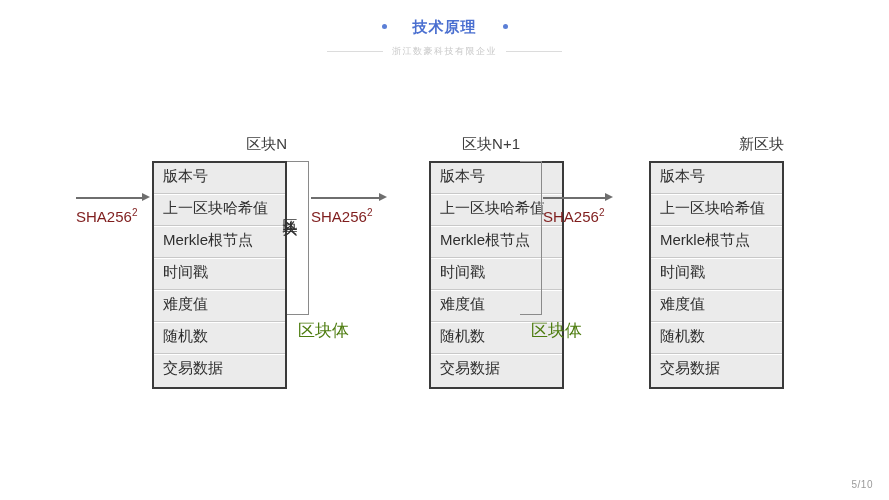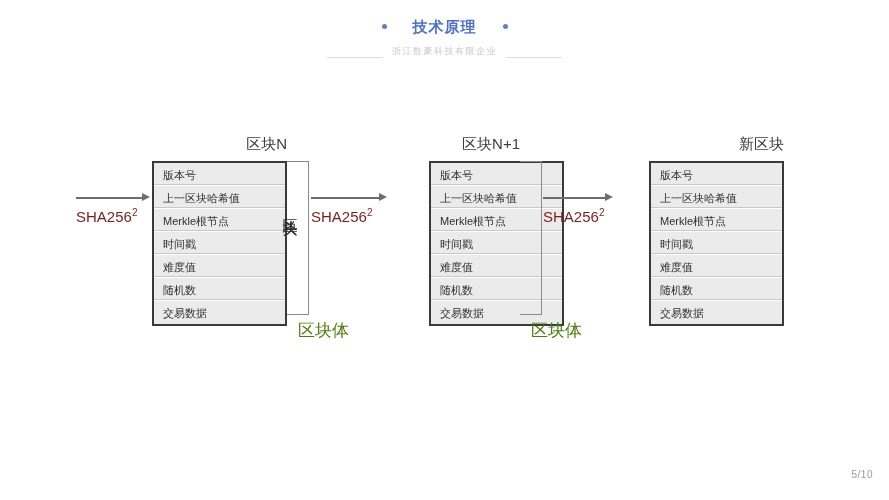--- a/index.html
+++ b/index.html
@@ -15,42 +15,42 @@
   
   .header{position:absolute;left:0;top:16px;width:889px;text-align:center;}
   .title-row{display:flex;align-items:center;justify-content:center;gap:26px;height:22px;}
   .title{
     color:#4a6fd0;font-size:15px;font-weight:bold;letter-spacing:1px;
     font-family:"Liberation Sans","DejaVu Sans",sans-serif;
   }
   .dot{width:5px;height:5px;border-radius:50%;background:#5b7fd6;display:block;}
   .dot.left{margin-bottom:2px;}
   .dot.right{margin-bottom:2px;}
-  .sub-row{display:flex;align-items:flex-end;justify-content:center;gap:9px;margin-top:7px;}
+  .sub-row{display:flex;align-items:center;justify-content:center;gap:9px;margin-top:7px;}
   .sub-line{width:56px;height:1px;background:#dcdcdc;display:block;}
   .subtitle{color:#c9c9c9;font-size:9px;letter-spacing:1.5px;white-space:nowrap;}
 
   
   .diagram{position:absolute;left:0;top:0;width:889px;height:500px;}
 
   .block{position:absolute;width:135px;}
   .block-title{
     position:absolute;top:-26px;left:0;width:135px;text-align:right;
     font-size:15px;color:#3c3c3c;white-space:nowrap;
   }
   .block-box{
     border:2px solid #3a3a3a;background:#fff;
     box-sizing:border-box;
   }
   .row{
-    height:23px;line-height:25.6px;
+    height:32px;line-height:25.6px;
     background:#ebebeb;
     border-bottom:1px solid #ffffff;
     box-shadow:inset 0 -1px 0 #c8c8c8;
-    font-size:11px;color:#2f2f2f;
+    font-size:15px;color:#2f2f2f;
     padding-left:9px;
     box-sizing:border-box;
     white-space:nowrap;
     overflow:hidden;
   }
   .row:last-child{border-bottom:none;box-shadow:none;}
 
   
   .bracket{
     position:absolute;
@@ -81,21 +81,21 @@
     border-bottom:4.5px solid transparent;
     border-left:8px solid #6e6e6e;
   }
   .arrow-label{
     position:absolute;font-size:15px;color:#7f1d1d;white-space:nowrap;
   }
   .arrow-label sup{font-size:10px;vertical-align:super;}
 
   
   .page-num{
-    position:absolute;right:16px;bottom:20px;
+    position:absolute;right:16px;bottom:10px;
     font-size:10px;color:#9a9a9a;letter-spacing:0.5px;
   }
 </style>
 </head>
 <body>
 
 <div class="slide">
 
   <div class="header">
     <div class="title-row">

